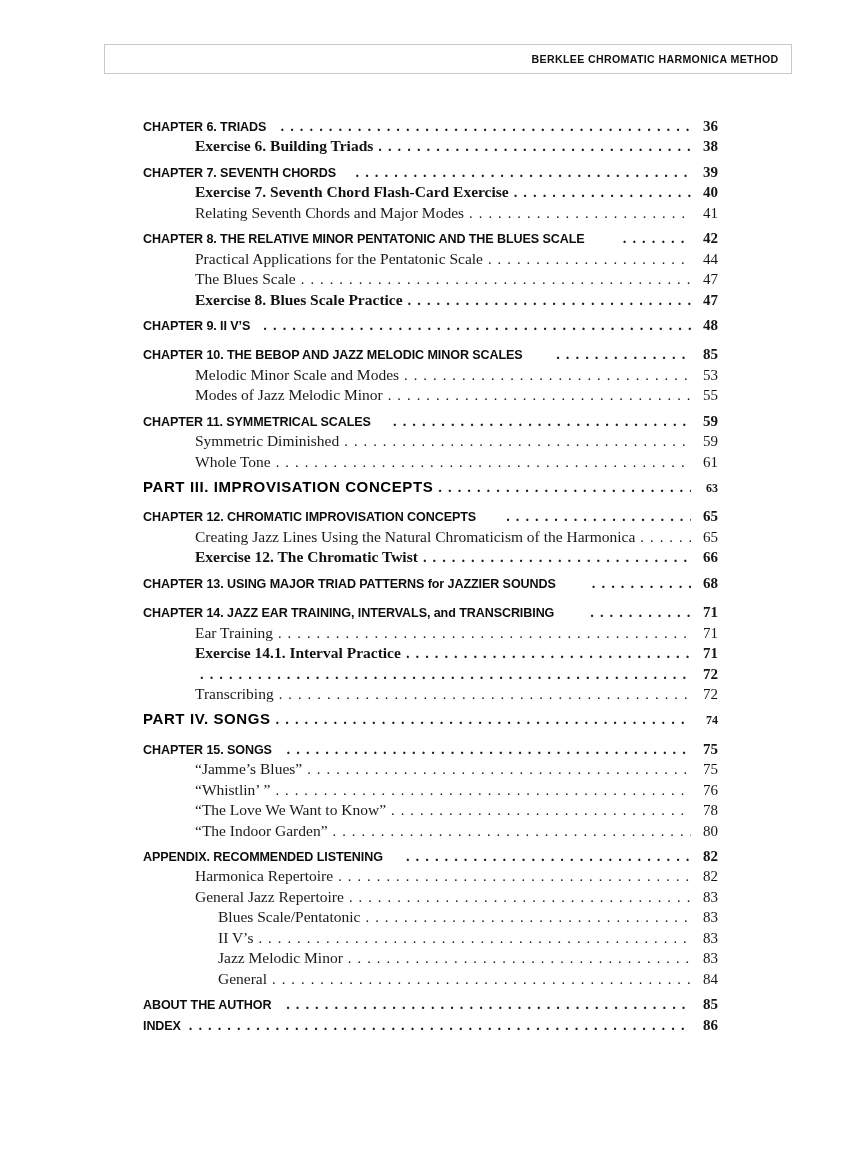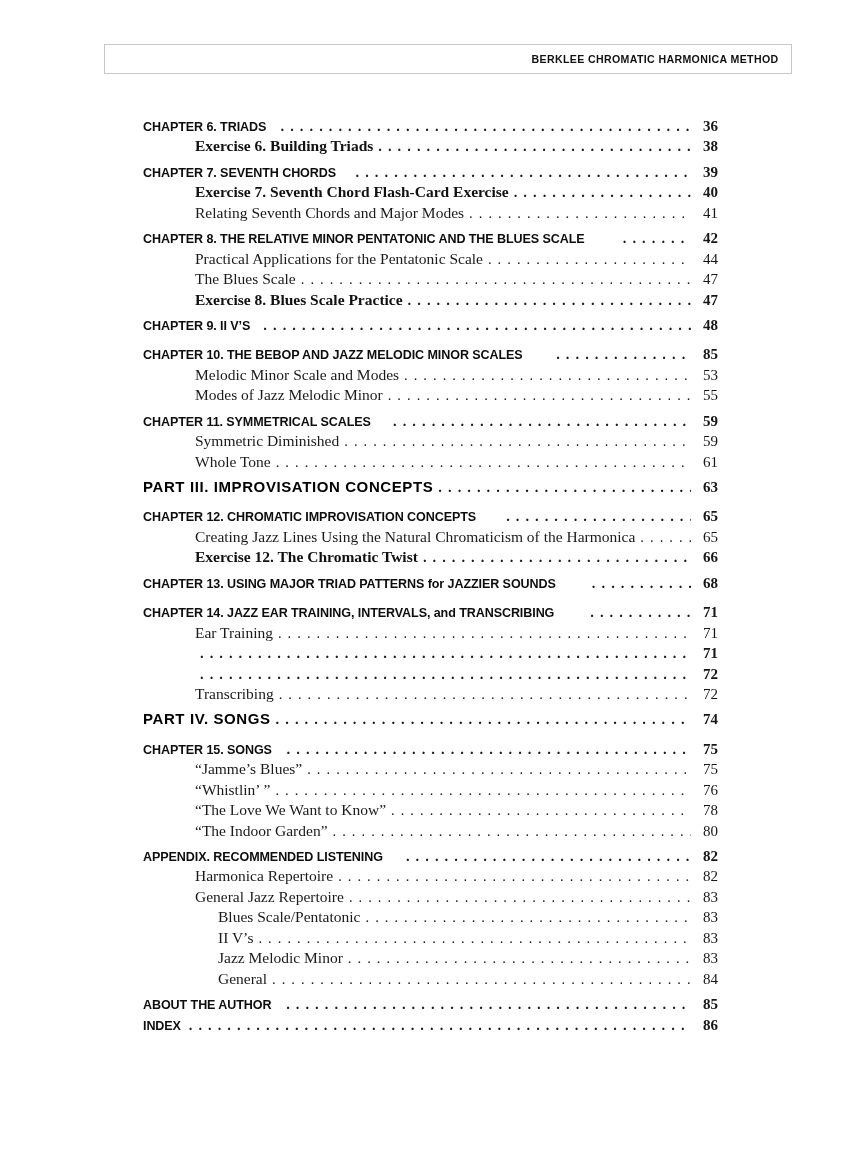--- a/index.html
+++ b/index.html
@@ -86,21 +86,21 @@
   .row.chapter .page{font-family:"Liberation Serif",serif;font-weight:700;font-size:15px;}
 
   
   .row.part .label{
     font-family:"Liberation Sans",sans-serif;
     font-weight:700;
     font-size:15px;
     letter-spacing:0.6px;
     color:#000;
   }
-  .row.part .page{font-family:"Liberation Serif",serif;font-weight:700;font-size:15px;}
+  .row.part .page{font-family:"Liberation Serif",serif;font-weight:700;font-size:12px;}
 
   
   .row.sub .label,
   .row.sub2 .label{
     font-family:"Liberation Serif",serif;
     font-size:15.5px;
     font-weight:400;
     color:#1a1a1a;
   }
   .row.sub .page,
@@ -260,20 +260,21 @@
     <span class="page">71</span>
   </div>
 
   <div class="row sub">
     <span class="label">Ear Training</span>
     <span class="dots">. . . . . . . . . . . . . . . . . . . . . . . . . . . . . . . . . . . . . . . . . . . . . . . . . . . . . . . . . . . . . . . . . . . . . . . . . . . . . . . . . . . . . . . . . . . . . . . . . . . . . . . . . . . . . . . . . . . . . . . . . . . . . . . . . . . . . . . . . . . . . . . . . . . . . . . . . . . . . . . . </span>
     <span class="page">71</span>
   </div>
 
   <div class="row subbold">
+    <span class="label">Exercise 14.1. Interval Practice</span>
     <span class="dots">. . . . . . . . . . . . . . . . . . . . . . . . . . . . . . . . . . . . . . . . . . . . . . . . . . . . . . . . . . . . . . . . . . . . . . . . . . . . . . . . . . . . . . . . . . . . . . . . . . . . . . . . . . . . . . . . . . . . . . . . . . . . . . . . . . . . . . . . . . . . . . . . . . . . . . . . . . . . . . . . </span>
     <span class="page">71</span>
   </div>
 
   <div class="row subbold">
     <span class="dots">. . . . . . . . . . . . . . . . . . . . . . . . . . . . . . . . . . . . . . . . . . . . . . . . . . . . . . . . . . . . . . . . . . . . . . . . . . . . . . . . . . . . . . . . . . . . . . . . . . . . . . . . . . . . . . . . . . . . . . . . . . . . . . . . . . . . . . . . . . . . . . . . . . . . . . . . . . . . . . . . </span>
     <span class="page">72</span>
   </div>
 
   <div class="row sub">

